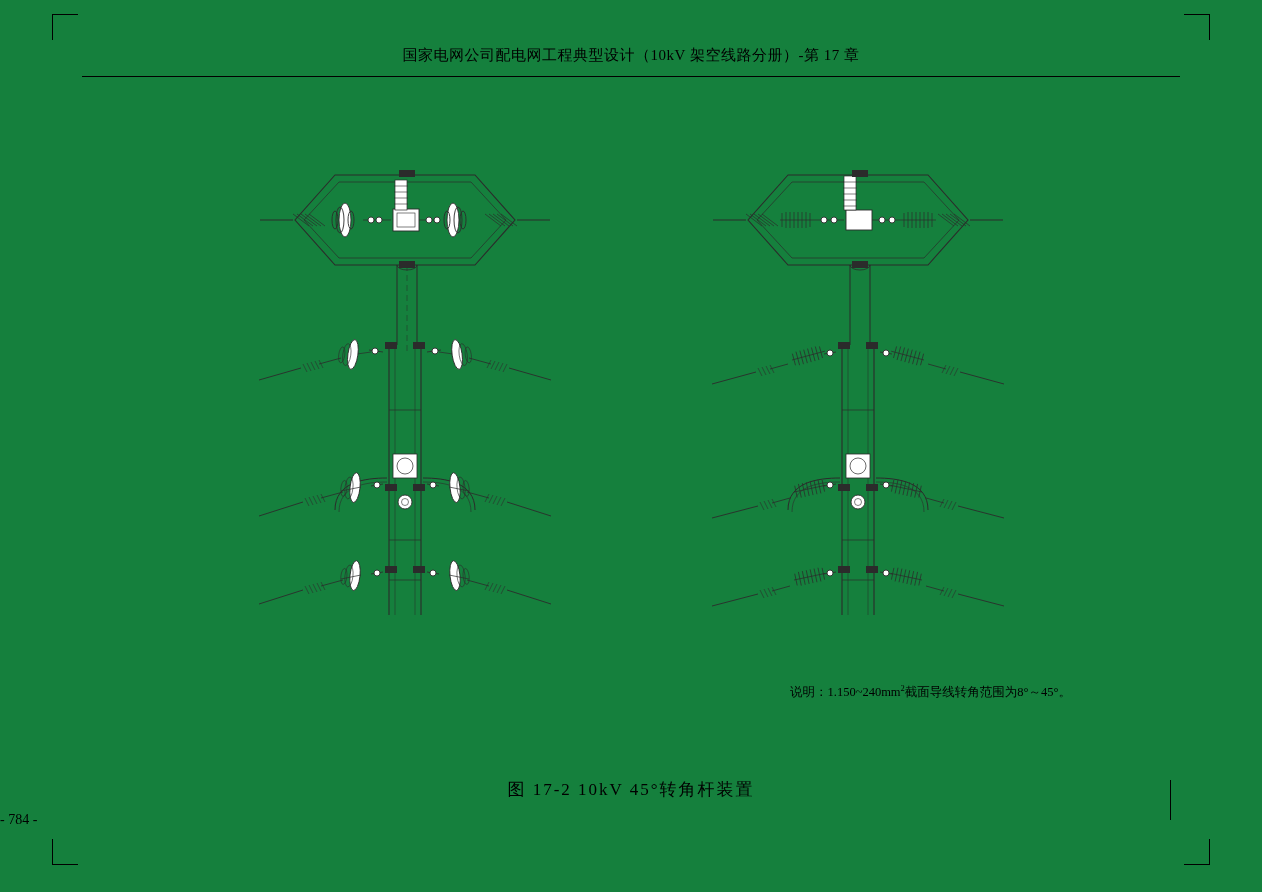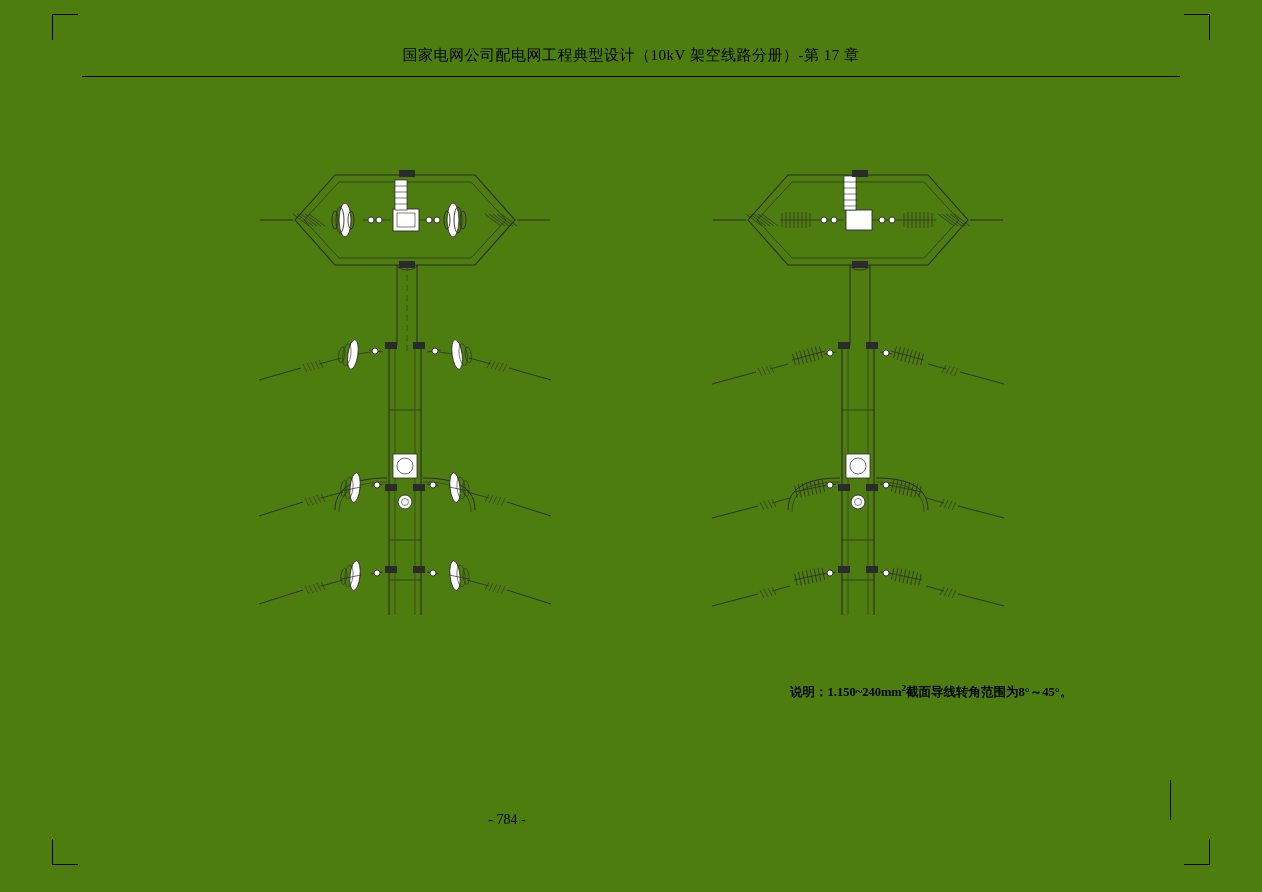--- a/index.html
+++ b/index.html
@@ -7,21 +7,21 @@
     padding: 0;
     background: #8a8a8a;
   }
   body {
     font-family: "Liberation Serif", serif;
   }
   .page {
     position: relative;
     width: 1262px;
     height: 892px;
-    background: #4d7c0f;
+    background: #15803d;
     overflow: hidden;
   }
   .header-title {
     position: absolute;
     top: 46px;
     left: 0;
     width: 1262px;
     text-align: center;
     font-size: 15px;
     color: #000;
@@ -52,21 +52,20 @@
   }
   svg.cad { display: block; }
 
   .notes {
     position: absolute;
     left: 790px;
     top: 676px;
     font-size: 12.5px;
     color: #000;
     line-height: 24px;
-    font-weight: bold;
   }
   .notes .row { white-space: nowrap; }
   .notes .lbl { display: inline-block; }
   .notes .indent { padding-left: 42px; }
   .notes sup { font-size: 8.5px; vertical-align: super; }
 
   .figure-caption {
     position: absolute;
     top: 778px;
     left: 0;
@@ -74,21 +73,21 @@
     text-align: center;
     font-size: 17px;
     letter-spacing: 2px;
     color: #000;
   }
   .page-number {
     position: absolute;
     top: 812px;
     left: 0;
     width: 1014px;
-    text-align: center;
+    text-align: left;
     font-size: 14px;
     color: #000;
   }
 </style>
 </head>
 <body>
 
 <div class="page">
 
   <div class="crop h" style="left:52px; top:14px;"></div>
@@ -458,15 +457,16 @@
       </g>
     </svg>
   </div>
 
   <div class="notes">
     <div class="row">
       <span class="lbl">说明：</span><span>1.</span><span>150~240mm</span><sup>2</sup><span>截面导线转角范围为8°～45°。</span>
     </div>
   </div>
 
+  <div class="figure-caption">图 17-2   10kV 45°转角杆装置</div>
   <div class="page-number">- 784 -</div>
 
 </div>
 
 </body></html>

